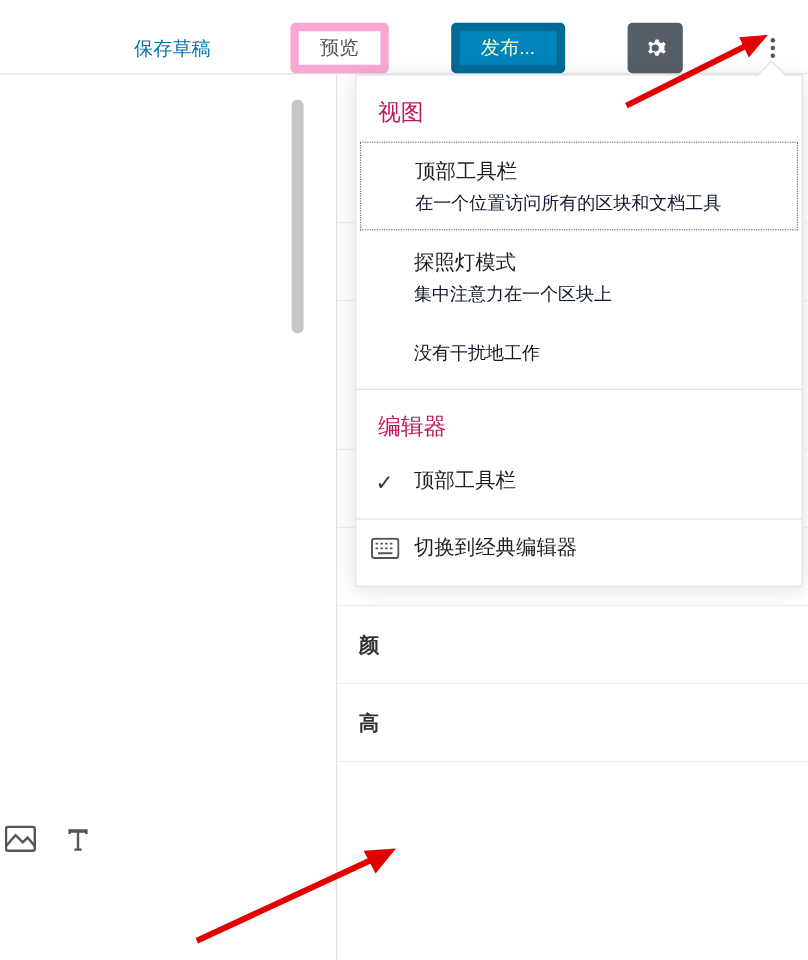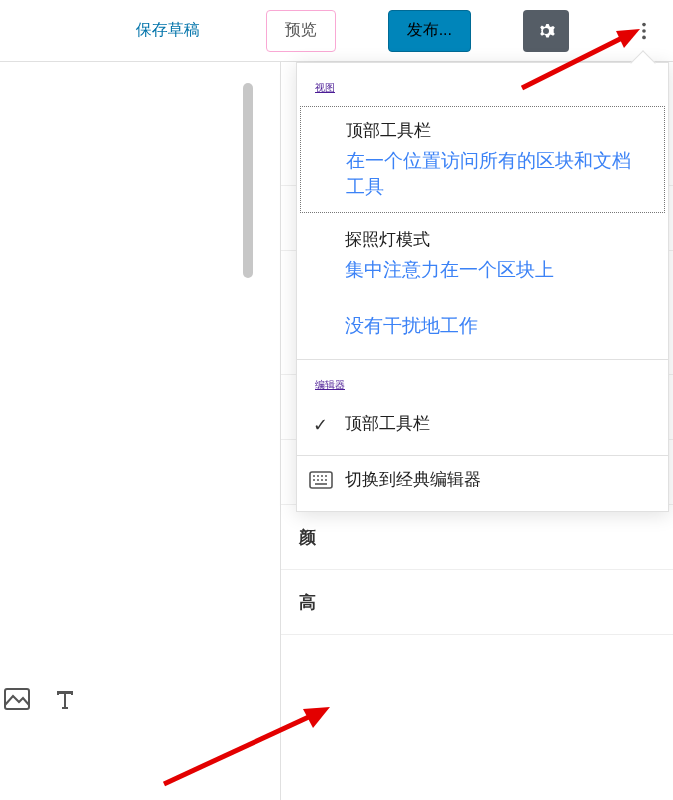--- a/index.html
+++ b/index.html
@@ -8,52 +8,52 @@
       background: #fff;
       width: 673px;
       height: 800px;
       overflow: hidden;
       position: relative;
       color: #1e1e1e;
     }
     .toolbar {
       height: 62px;
       display: flex;
-      align-items: center;
+      align-items: flex-end;
       justify-content: flex-end;
       padding: 0 6px;
       border-bottom: 1px solid #e0e0e0;
       gap: 42px;
     }
     .link-btn {
       color: #0073aa;
       font-size: 16px;
       padding: 0 14px;
       height: 40px;
       display: flex;
       align-items: center;
       cursor: pointer;
     }
     .btn {
       height: 42px;
       padding: 0 18px;
-      border: 1px solid #f9a8d4;
+      border: 7px solid #f9a8d4;
       border-radius: 4px;
       background: #fff;
       color: #555;
       font-size: 16px;
       margin-left: 10px;
       display: flex;
       align-items: center;
       cursor: pointer;
     }
     .btn.primary {
       background: #0085ba;
       border-color: #006a95;
-      color: #000000;
+      color: #fef9c3;
     }
     .icon-btn {
       width: 46px;
       height: 42px;
       display: flex;
       align-items: center;
       justify-content: center;
       border-radius: 4px;
       margin-left: 10px;
       cursor: pointer;
@@ -99,45 +99,44 @@
       top: -9px;
       right: 16px;
       width: 18px;
       height: 18px;
       background: #fff;
       border-left: 1px solid #e0e0e0;
       border-top: 1px solid #e0e0e0;
       transform: rotate(45deg);
     }
     .sect-label {
-      font-size: 10px;
-      color: #4c1d95;
+      font-size: 19px;
+      color: #be185d;
       padding: 18px 18px 8px;
-      text-decoration: underline;
     }
     .sect { padding-bottom: 8px; }
     .sect + .sect { border-top: 1px solid #e0e0e0; }
     .menu-item {
       padding: 12px 18px 12px 48px;
       cursor: pointer;
       position: relative;
       display: flex;
     }
     .menu-item.bordered {
       border: 1px dotted #777;
       margin: 3px;
       padding-left: 45px;
     }
     .menu-item .title {
       font-size: 17px;
       color: #1e1e1e;
     }
     .menu-item .desc {
-      font-size: 19px;
-      color: #3b82f6;
+      font-size: 15px;
+      color: #0f172a;
       margin-top: 6px;
     }
     .menu-item.hover {
       background: #f3f4f5;
       font-weight: 500;
       padding-top: 16px;
       padding-bottom: 16px;
     }
     .checkmark {
       position: absolute;

